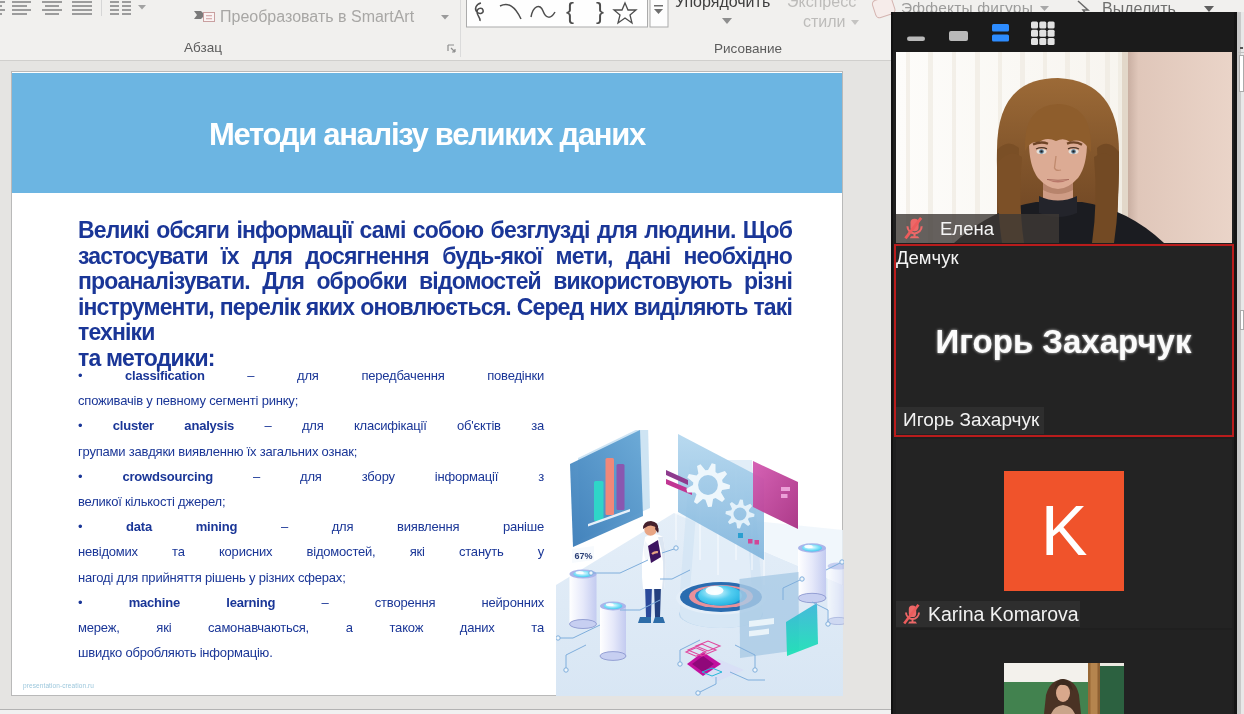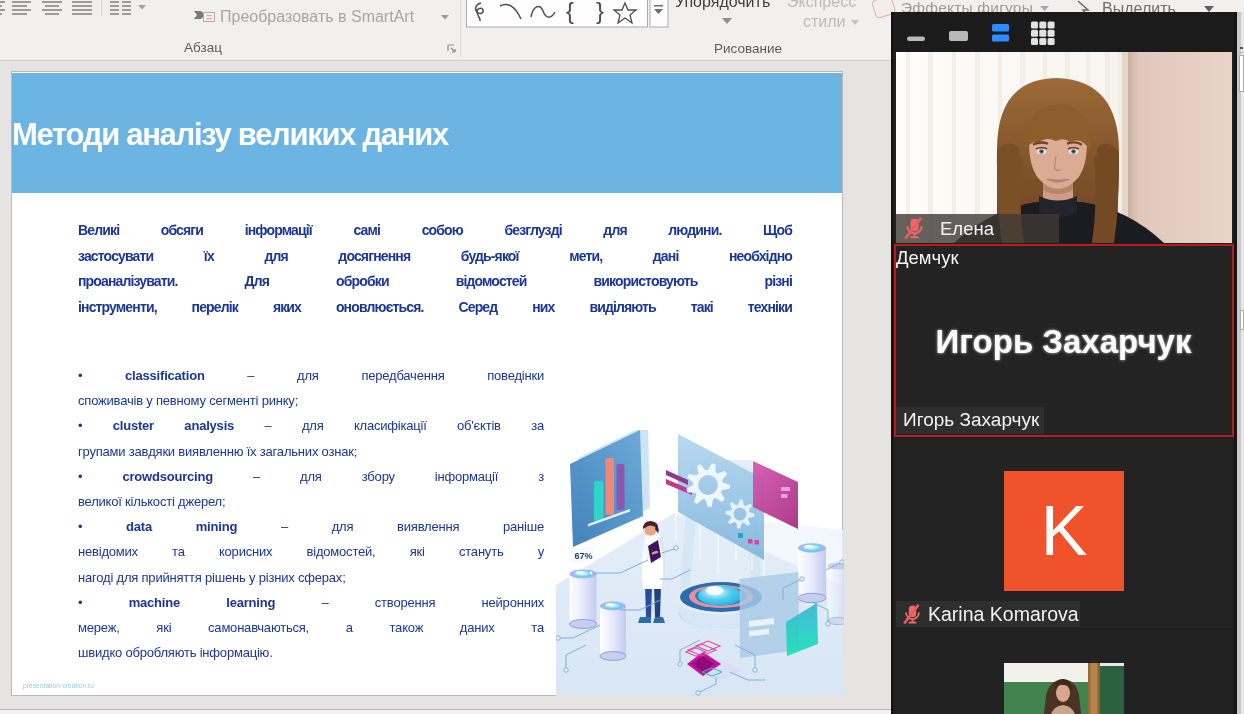--- a/index.html
+++ b/index.html
@@ -79,27 +79,28 @@
   <text x="901" y="13" font-size="15.5" fill="#9c9c9b" letter-spacing="0.2">Эффекты фигуры</text>
   <path d="M1040,6 l9,0 l-4.5,5 z" fill="#a8a8a8"></path>
   <path d="M1078,1 l10,9 l-5,0 l3,4" stroke="#6a6a6a" stroke-width="1.5" fill="none"></path>
   <text x="1102" y="14" font-size="16" fill="#6f6f6e">Выделить</text>
   <path d="M1204,6 l10,0 l-5,6 z" fill="#5f5f5f"></path>
 </svg>
 </div>
 
 <div class="abs" id="slide" style="left:11px;top:71px;width:832px;height:625px;background:#ffffff;border:1px solid #b9b9b9">
   <div class="abs" style="left:0;top:1px;width:830px;height:120px;background:#6cb5e2"></div>
-  <div class="abs" style="left:0;top:45px;width:830px;text-align:left;color:#ffffff;font-weight:bold;font-size:31px;letter-spacing:-1.3px" id="title">Методи аналізу великих даних</div>
-
-  <div class="abs" id="para1" style="left:66px;top:146px;width:714px;color:#1a3697;font-weight:bold;font-size:14px;line-height:25.5px;letter-spacing:-0.85px">
+  <div class="abs" style="left:0;top:45px;width:830px;text-align:center;color:#ffffff;font-weight:bold;font-size:31px;letter-spacing:-1.3px" id="title">Методи аналізу великих даних</div>
+
+  <div class="abs" id="para1" style="left:66px;top:146px;width:714px;color:#1a3697;font-weight:bold;font-size:23px;line-height:25.5px;letter-spacing:-0.85px">
     <div style="text-align:justify;text-align-last:justify">Великі обсяги інформації самі собою безглузді для людини. Щоб</div>
     <div style="text-align:justify;text-align-last:justify">застосувати їх для досягнення будь-якої мети, дані необхідно</div>
     <div style="text-align:justify;text-align-last:justify">проаналізувати. Для обробки відомостей використовують різні</div>
     <div style="text-align:justify;text-align-last:justify">інструменти, перелік яких оновлюється. Серед них виділяють такі техніки</div>
+    <div>та методики:</div>
   </div>
   <div class="abs" id="bullets" style="left:66px;top:291px;width:466px;color:#1a3697;font-size:13px;line-height:25.2px;letter-spacing:-0.2px">
     <div style="text-align:justify;text-align-last:justify">• <b>classification</b> – для передбачення поведінки</div>
     <div>споживачів у певному сегменті ринку;</div>
     <div style="text-align:justify;text-align-last:justify">• <b>cluster analysis</b> – для класифікації об'єктів за</div>
     <div>групами завдяки виявленню їх загальних ознак;</div>
     <div style="text-align:justify;text-align-last:justify">• <b>crowdsourcing</b> – для збору інформації з</div>
     <div>великої кількості джерел;</div>
     <div style="text-align:justify;text-align-last:justify">• <b>data mining</b> – для виявлення раніше</div>
     <div style="text-align:justify;text-align-last:justify">невідомих та корисних відомостей, які стануть у</div>

